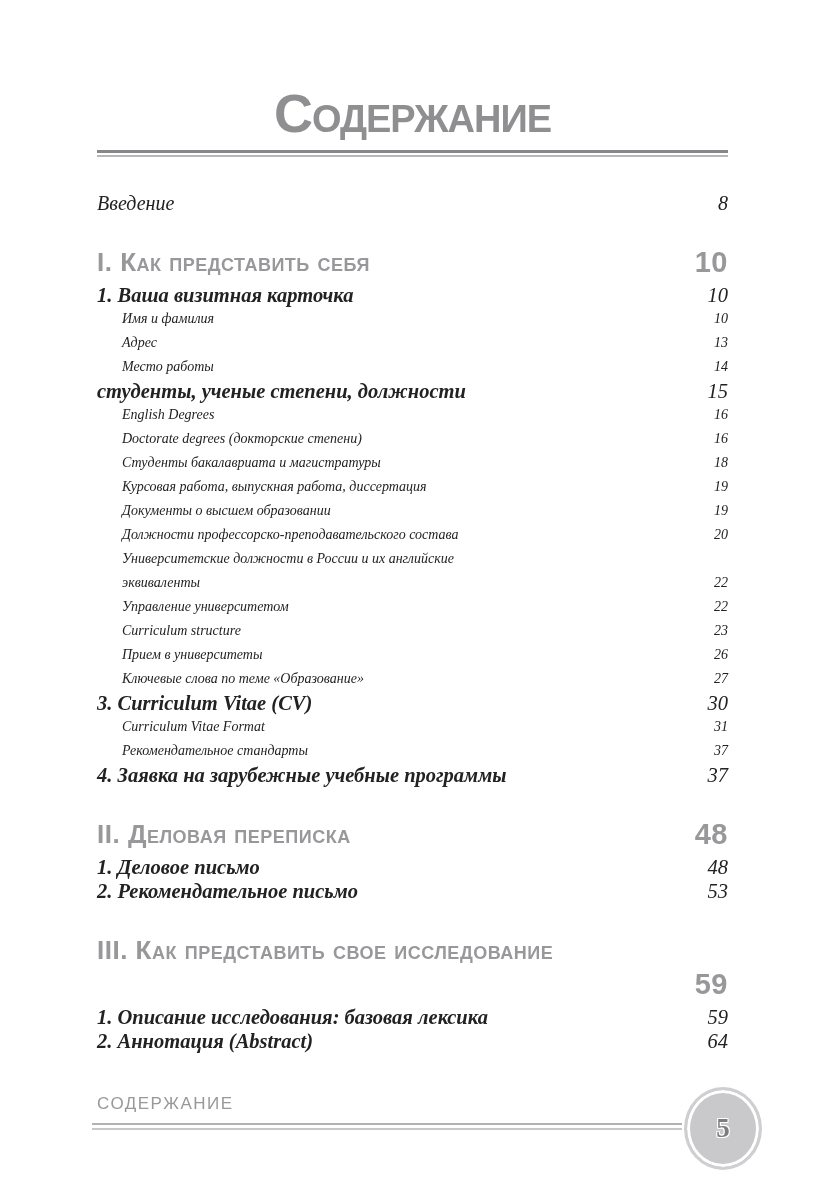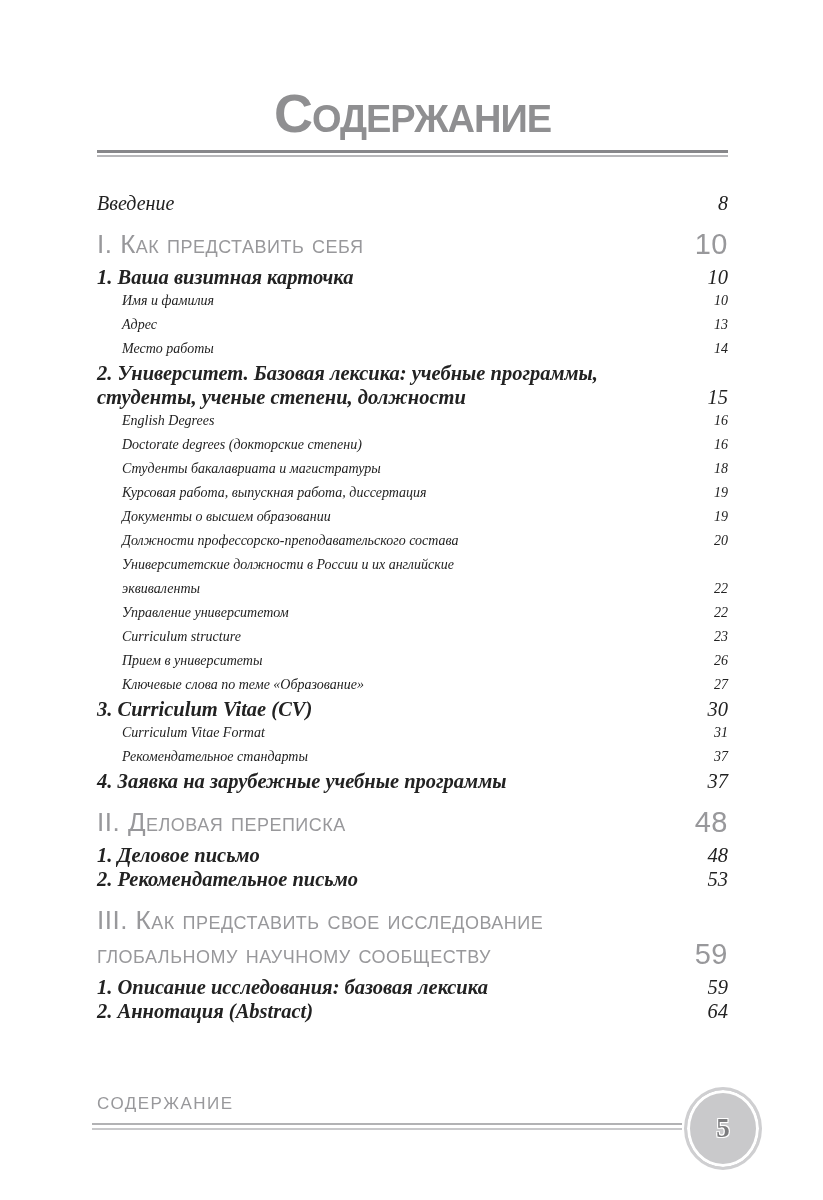--- a/index.html
+++ b/index.html
@@ -40,23 +40,23 @@
   }
   .pg{font-style:italic;}
   .numbered{font-weight:700;font-size:20.5px;}
   .numbered .pg{font-weight:400;}
   .sub{padding-left:25px;font-size:14px;}
   .plain{}
 
   
   .sec{
     font-family:"Liberation Sans", sans-serif;
-    font-variant:small-caps;font-weight:400;
+    font-variant:small-caps;font-weight:700;
     font-size:26px;line-height:34px;letter-spacing:.5px;
-    color:#98989b;margin-top:12px;margin-bottom:4px;
+    color:#98989b;margin-top:30px;margin-bottom:4px;
   }
   .sec .row{
     font-size:inherit;line-height:inherit;color:inherit;font-style:normal;
   }
   .sec .leader{
     margin:0 6px 0 10px;
     background-image:
       radial-gradient(circle at 4px 50%, #98989b 2.4px, transparent 2.9px),
       radial-gradient(circle at 14px 50%, #98989b 2.4px, transparent 2.9px);
     background-size:32px 7px;background-repeat:repeat-x;
@@ -120,23 +120,20 @@
           <span class="label">Адрес</span>
           <span class="leader"></span>
           <span class="pg">13</span>
         </div>
         <div class="row sub">
           <span class="label">Место работы</span>
           <span class="leader"></span>
           <span class="pg">14</span>
         </div>
         <div class="row numbered">
-          <span class="label">2. Университет. Базовая лексика: учебные программы,</span>
-        </div>
-        <div class="row numbered">
           <span class="label">студенты, ученые степени, должности</span>
           <span class="leader"></span>
           <span class="pg">15</span>
         </div>
         <div class="row sub">
           <span class="label">English Degrees</span>
           <span class="leader"></span>
           <span class="pg">16</span>
         </div>
         <div class="row sub">
@@ -225,21 +222,20 @@
           <span class="pg">48</span>
         </div>
         <div class="row numbered">
           <span class="label">2. Рекомендательное письмо</span>
           <span class="leader"></span>
           <span class="pg">53</span>
         </div>
         <div class="sec">
           <div>III. Как представить свое исследование</div>
           <div class="row">
-            <span class="label">глобальному научному сообществу</span>
             <span class="leader"></span>
             <span class="pg">59</span>
           </div>
         </div>
         <div class="row numbered">
           <span class="label">1. Описание исследования: базовая лексика</span>
           <span class="leader"></span>
           <span class="pg">59</span>
         </div>
         <div class="row numbered">

